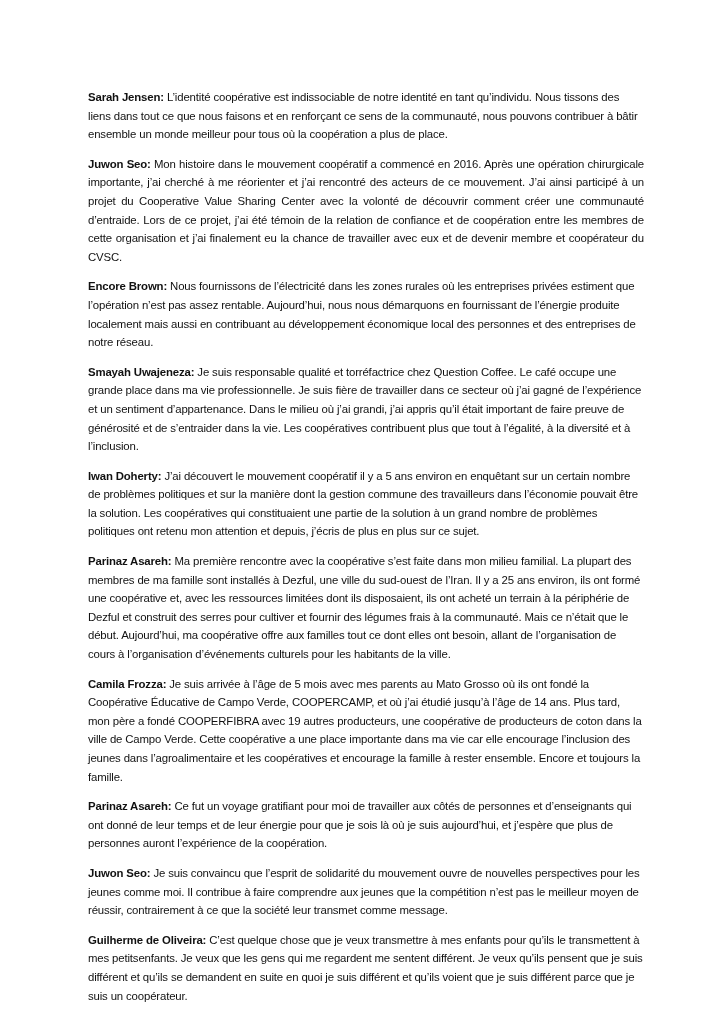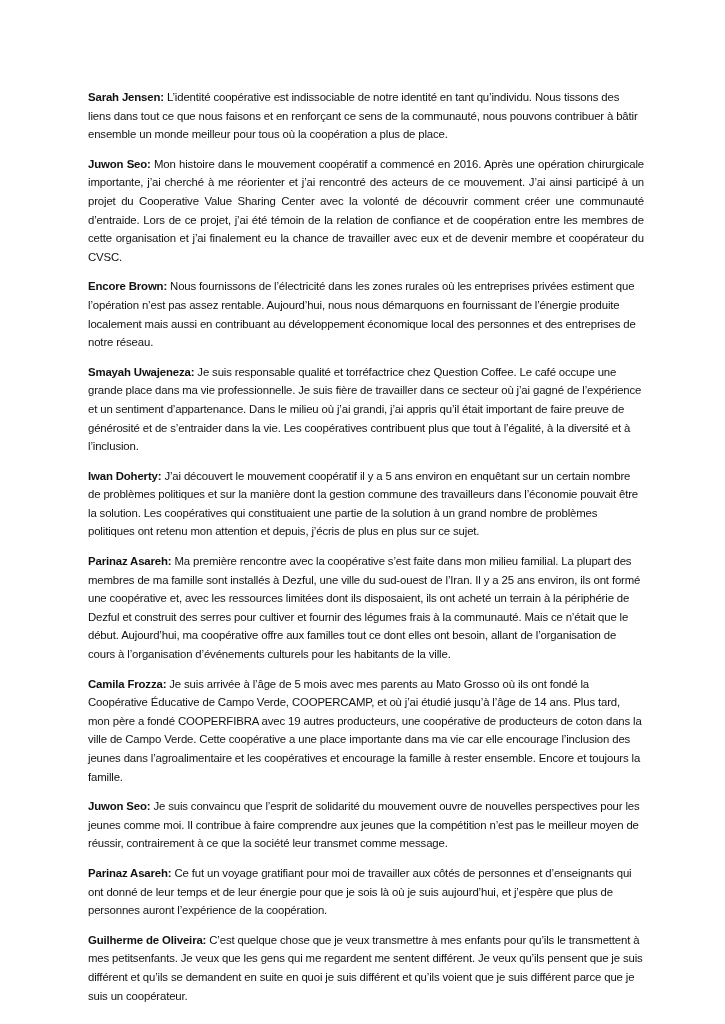--- a/index.html
+++ b/index.html
@@ -38,21 +38,21 @@
   <p class="para">
     <span class="speaker">Iwan Doherty:</span><span> J’ai découvert le mouvement coopératif il y a 5 ans environ en enquêtant sur un certain nombre de problèmes politiques et sur la manière dont la gestion commune des travailleurs dans l’économie pouvait être la solution. Les coopératives qui constituaient une partie de la solution à un grand nombre de problèmes politiques ont retenu mon attention et depuis, j’écris de plus en plus sur ce sujet.</span>
   </p>
   <p class="para">
     <span class="speaker">Parinaz Asareh:</span><span> Ma première rencontre avec la coopérative s’est faite dans mon milieu familial. La plupart des membres de ma famille sont installés à Dezful, une ville du sud-ouest de l’Iran. Il y a 25 ans environ, ils ont formé une coopérative et, avec les ressources limitées dont ils disposaient, ils ont acheté un terrain à la périphérie de Dezful et construit des serres pour cultiver et fournir des légumes frais à la communauté. Mais ce n’était que le début. Aujourd’hui, ma coopérative offre aux familles tout ce dont elles ont besoin, allant de l’organisation de cours à l’organisation d’événements culturels pour les habitants de la ville.</span>
   </p>
   <p class="para">
     <span class="speaker">Camila Frozza:</span><span> Je suis arrivée à l’âge de 5 mois avec mes parents au Mato Grosso où ils ont fondé la Coopérative Éducative de Campo Verde, COOPERCAMP, et où j’ai étudié jusqu’à l’âge de 14 ans. Plus tard, mon père a fondé COOPERFIBRA avec 19 autres producteurs, une coopérative de producteurs de coton dans la ville de Campo Verde. Cette coopérative a une place importante dans ma vie car elle encourage l’inclusion des jeunes dans l’agroalimentaire et les coopératives et encourage la famille à rester ensemble. Encore et toujours la famille.</span>
   </p>
   <p class="para">
-    <span class="speaker">Juwon Seo:</span><span> Je suis convaincu que l’esprit de solidarité du mouvement ouvre de nouvelles perspectives pour les jeunes comme moi. Il contribue à faire comprendre aux jeunes que la compétition n’est pas le meilleur moyen de réussir, contrairement à ce que la société leur transmet comme message.</span>
+    <span class="speaker">Parinaz Asareh:</span><span> Ce fut un voyage gratifiant pour moi de travailler aux côtés de personnes et d’enseignants qui ont donné de leur temps et de leur énergie pour que je sois là où je suis aujourd’hui, et j’espère que plus de personnes auront l’expérience de la coopération.</span>
   </p>
   <p class="para">
-    <span class="speaker">Parinaz Asareh:</span><span> Ce fut un voyage gratifiant pour moi de travailler aux côtés de personnes et d’enseignants qui ont donné de leur temps et de leur énergie pour que je sois là où je suis aujourd’hui, et j’espère que plus de personnes auront l’expérience de la coopération.</span>
+    <span class="speaker">Juwon Seo:</span><span> Je suis convaincu que l’esprit de solidarité du mouvement ouvre de nouvelles perspectives pour les jeunes comme moi. Il contribue à faire comprendre aux jeunes que la compétition n’est pas le meilleur moyen de réussir, contrairement à ce que la société leur transmet comme message.</span>
   </p>
   <p class="para">
     <span class="speaker">Guilherme de Oliveira:</span><span> C’est quelque chose que je veux transmettre à mes enfants pour qu’ils le transmettent à mes petitsenfants. Je veux que les gens qui me regardent me sentent différent. Je veux qu’ils pensent que je suis différent et qu’ils se demandent en suite en quoi je suis différent et qu’ils voient que je suis différent parce que je suis un coopérateur.</span>
   </p>
 </div>
 
 </body></html>

